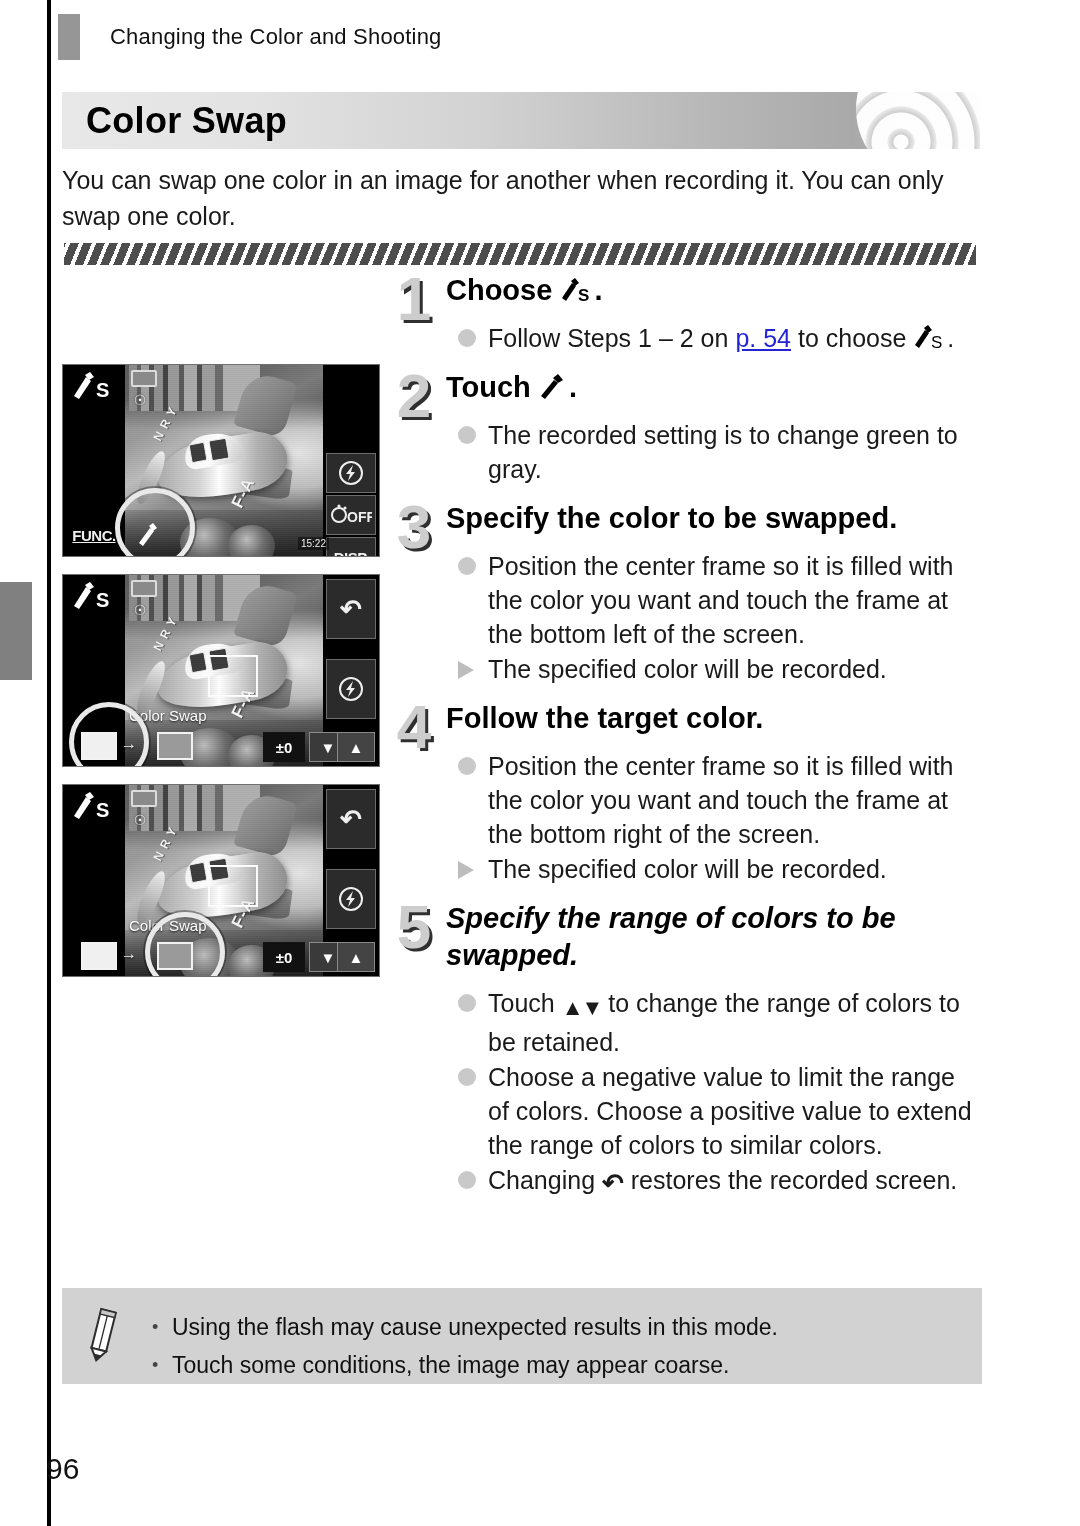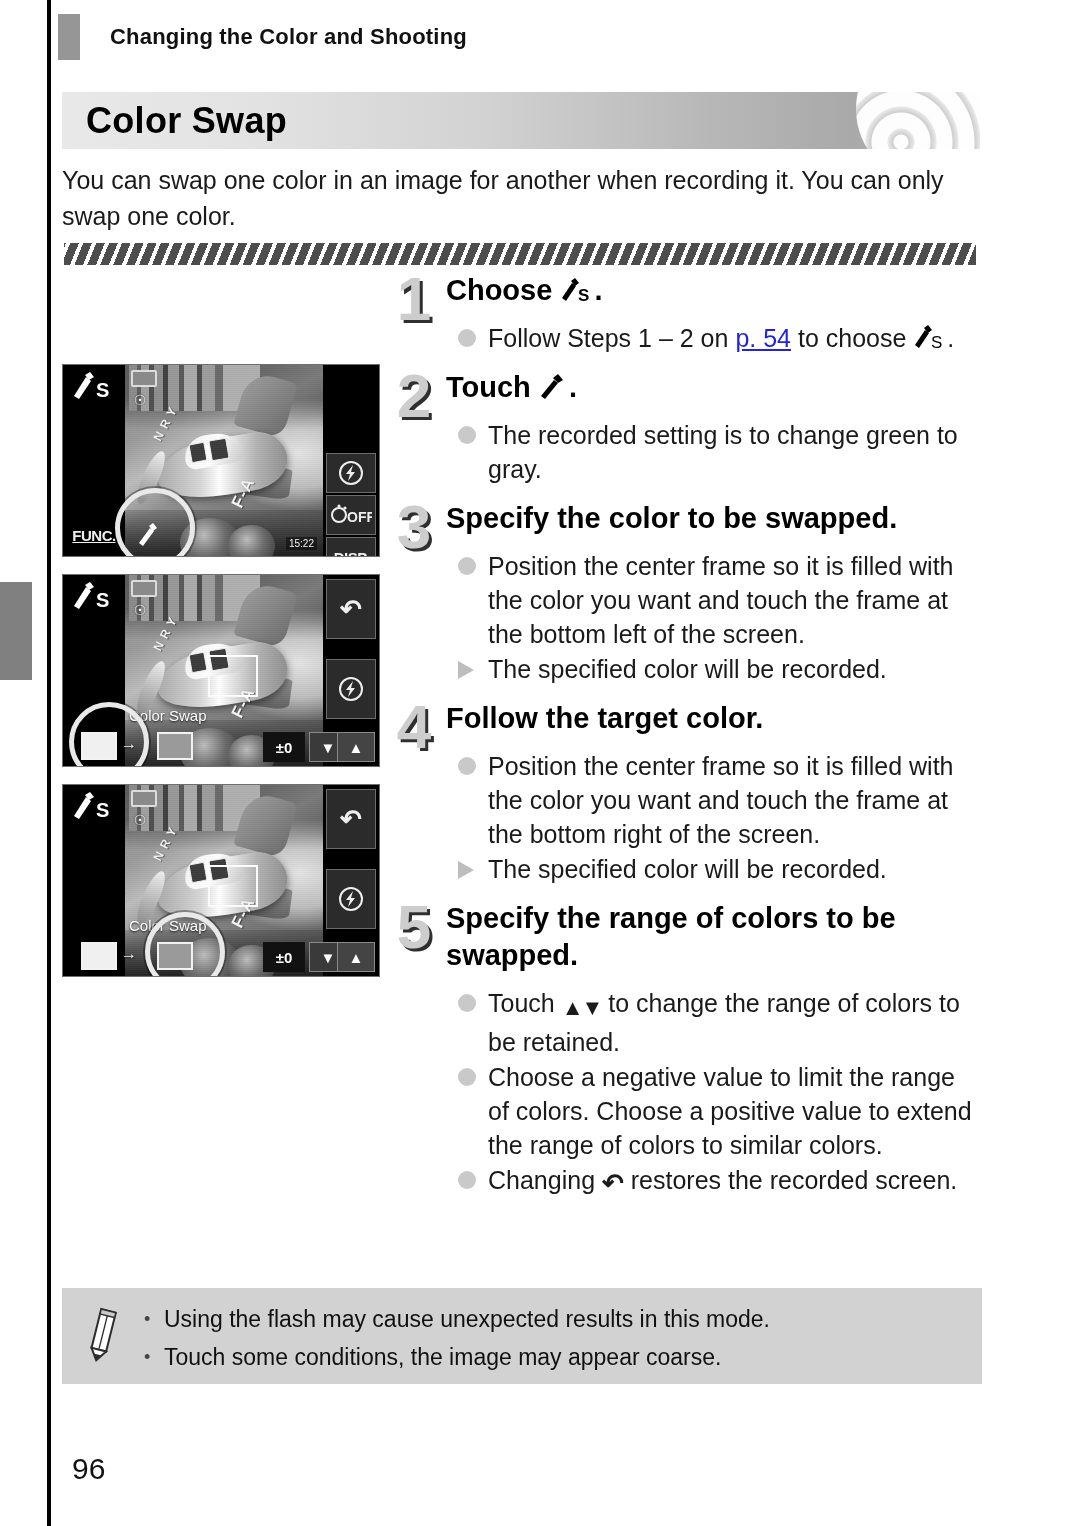--- a/index.html
+++ b/index.html
@@ -39,21 +39,21 @@
     display: flex;
     align-items: center;
   }
   .header-mark {
     width: 22px; height: 46px;
     background: #969696;
     margin-right: 30px;
   }
   .header-title {
     font-size: 22px;
-    font-weight: bold;
+    font-weight: normal;
     letter-spacing: 0.2px;
     color: #111111;
     white-space: nowrap;
   }
 
   
   .title-banner {
     position: absolute;
     left: 62px; top: 92px;
     width: 918px; height: 57px;
@@ -296,21 +296,21 @@
     left: 70px; top: 26px;
     width: 14px; height: 18px;
     color: #ffffff;
     font-size: 14px;
     line-height: 18px;
     text-align: center;
     text-shadow: 0 0 2px #000;
   }
   .shots-badge {
     position: absolute;
-    right: 62px; bottom: 6px;
+    right: 50px; bottom: 6px;
     color: #f0f0f0;
     font-size: 10px;
     background: rgba(0,0,0,0.45);
     padding: 1px 3px;
   }
 
   
   .dropper-btn {
     position: absolute;
     left: 66px; bottom: 2px;
@@ -449,42 +449,42 @@
     box-sizing: border-box;
   }
   .note-pencil {
     position: absolute;
     left: 22px; top: 18px;
     width: 36px; height: 58px;
   }
   .note-list {
     position: absolute;
     left: 80px; top: 12px;
-    margin: 0; padding: 0;
+    margin: 8px; padding: 0;
     list-style: none;
   }
   .note-list li {
     position: relative;
     padding-left: 22px;
     font-size: 23px;
     line-height: 38px;
     color: #111111;
   }
   .note-list li::before {
     content: "\2022";
     position: absolute;
     left: 2px; top: 0;
     color: #444444;
     font-size: 18px;
   }
 
   
   .page-num {
     position: absolute;
-    left: 72px; top: 1452px;
+    left: 46px; top: 1452px;
     font-size: 30px;
     color: #111111;
   }
 </style>
 </head>
 <body>
 
 <div class="page-edge-line"></div>
 <div class="chapter-tab"></div>
 
@@ -770,21 +770,21 @@
               </span>
             <span>The specified color will be recorded.</span>
           </li>
         </ul>
       </div>
     </div>
 
     <div class="step">
       <div class="step-num">5</div>
       <div class="step-body">
-        <div class="step-title" style="width:530px;">Specify the range of colors to be swapped.</div>
+        <div class="step-title" style="width:530px;font-style:italic;">Specify the range of colors to be swapped.</div>
         <ul class="bullets">
           <li>
             <span class="mk">
                 <span class="dot-mk"></span>
               </span>
             <span>Touch </span><span class="ico ico-updown">▲▼</span><span> to change the range of colors to be retained.</span>
           </li>
           <li>
             <span class="mk">
                 <span class="dot-mk"></span>

